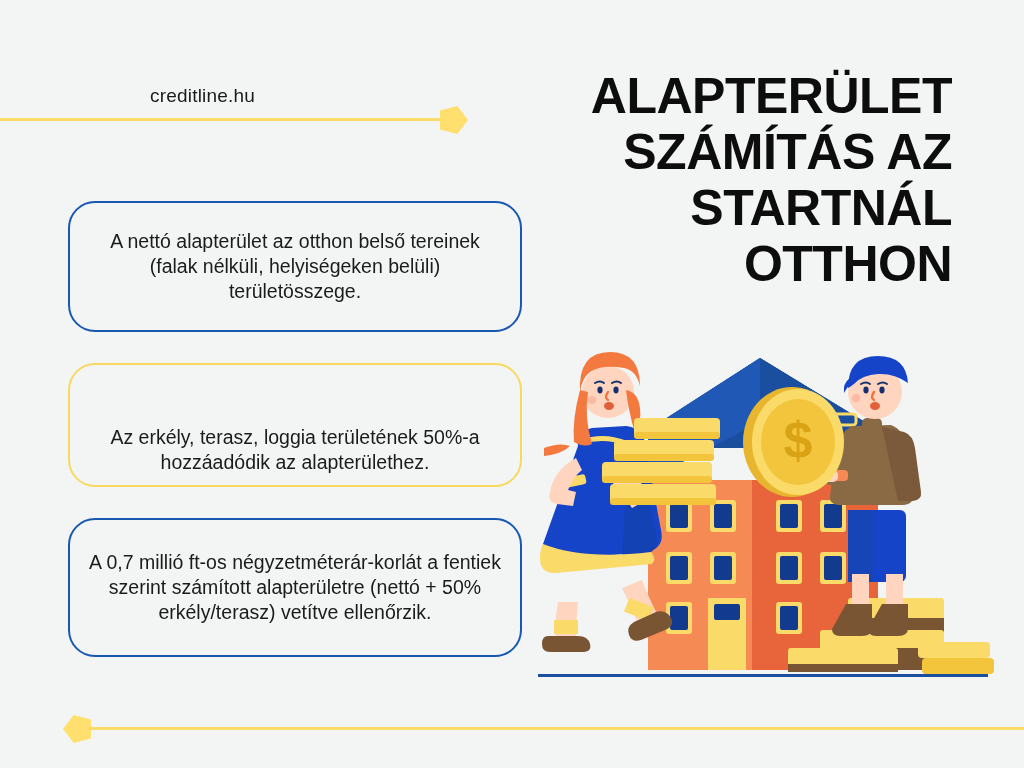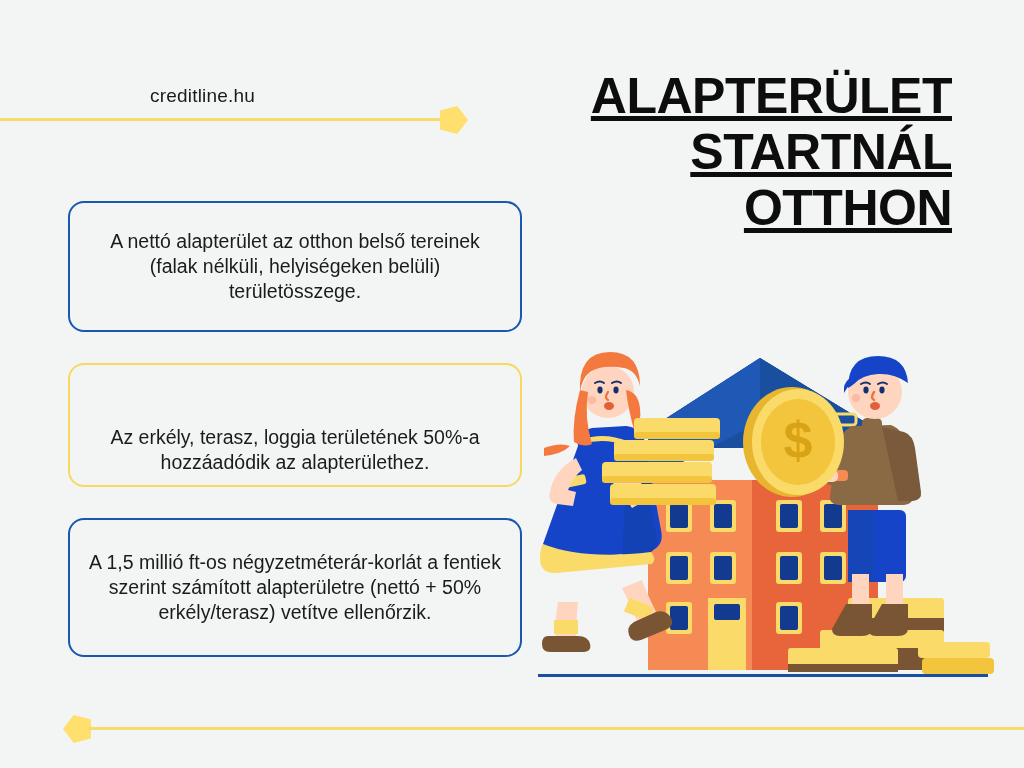--- a/index.html
+++ b/index.html
@@ -70,30 +70,29 @@
     position: absolute;
     right: 72px;
     top: 68px;
     width: 420px;
     text-align: right;
     font-size: 50px;
     line-height: 1.12;
     font-weight: 700;
     color: #0d0d0d;
     letter-spacing: -0.5px;
-    text-decoration: underline;
   }
 
   
   .fact-box {
     position: absolute;
     left: 68px;
     width: 454px;
     box-sizing: border-box;
-    border-radius: 16px;
+    border-radius: 27px;
     background: #f3f4f4;
     display: flex;
     align-items: center;
     justify-content: center;
     padding: 10px 18px;
   }
   .fact-box .fact-text {
     text-align: center;
     font-size: 19.5px;
     line-height: 1.28;
@@ -121,34 +120,35 @@
 
 <div class="canvas">
 
   <div class="site-label">creditline.hu</div>
 
   <div class="rule-top"></div>
   <div class="pent-top"></div>
 
   <div class="headline">
     <div>ALAPTERÜLET</div>
+    <div>SZÁMÍTÁS AZ</div>
     <div>STARTNÁL</div>
     <div>OTTHON</div>
   </div>
 
   <div class="fact-box blue" id="fact-1">
     <div class="fact-text">A nettó alapterület az otthon belső tereinek (falak nélküli, helyiségeken belüli) területösszege.</div>
   </div>
 
   <div class="fact-box yellow" id="fact-2">
     <div class="fact-text">Az erkély, terasz, loggia területének 50%-a hozzáadódik az alapterülethez.</div>
   </div>
 
   <div class="fact-box blue" id="fact-3">
-    <div class="fact-text">A 1,5 millió ft-os négyzetméterár-korlát a fentiek szerint számított alapterületre (nettó + 50% erkély/terasz) vetítve ellenőrzik.</div>
+    <div class="fact-text">A 0,7 millió ft-os négyzetméterár-korlát a fentiek szerint számított alapterületre (nettó + 50% erkély/terasz) vetítve ellenőrzik.</div>
   </div>
 
   <div class="pent-bottom"></div>
   <div class="rule-bottom"></div>
 
   <div class="illus">
     <svg viewBox="0 0 470 362" xmlns="http://www.w3.org/2000/svg">
 
       <polygon points="118,100 230,28 348,100 348,118 118,118" fill="#1a4fa0"></polygon>
       <polygon points="118,100 230,28 348,100 230,100" fill="#1a4fa0"></polygon>

